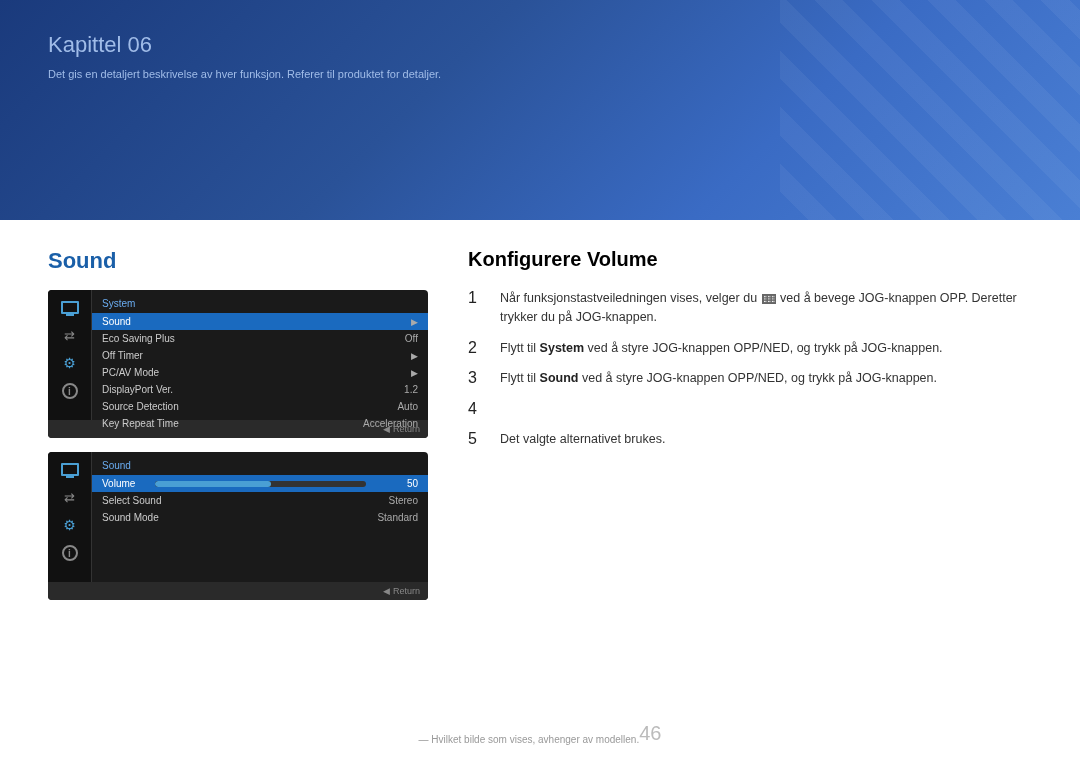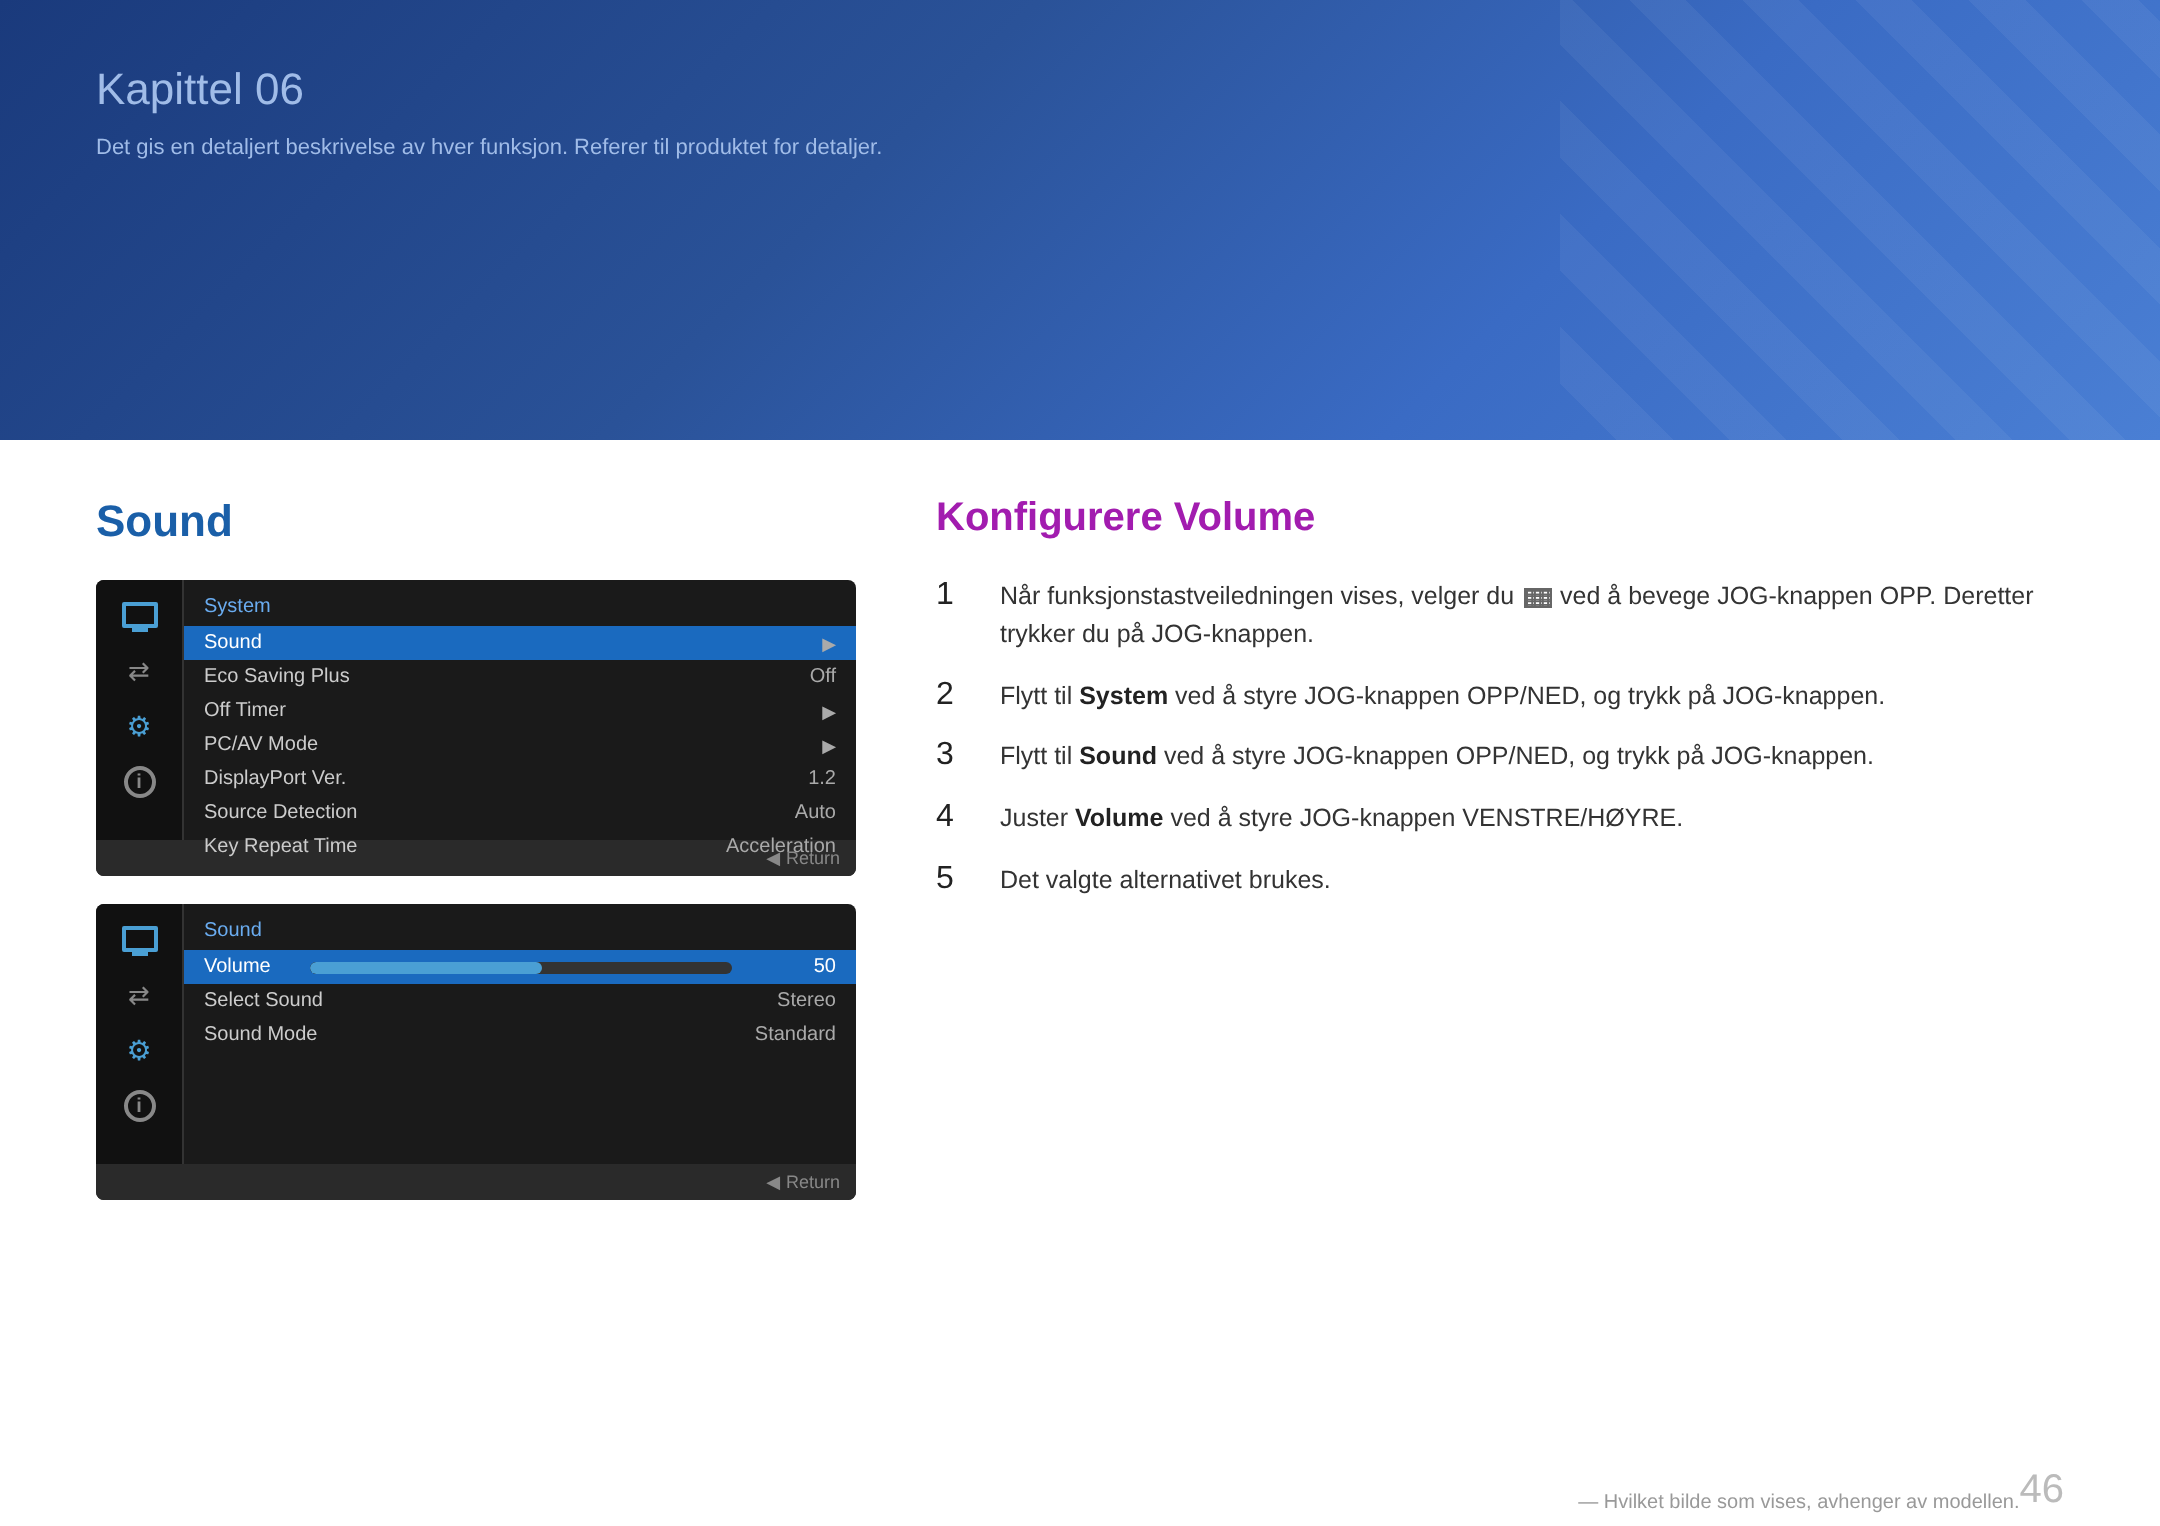--- a/index.html
+++ b/index.html
@@ -212,21 +212,21 @@
     }
 
     
     .right-column {
       flex: 1;
     }
 
     .konfig-title {
       font-size: 20px;
       font-weight: 700;
-      color: #a21caf;
+      color: #000000;
       margin-bottom: 18px;
     }
 
     .step-list {
       list-style: none;
       counter-reset: steps;
     }
 
     .step-item {
       display: flex;
@@ -263,25 +263,25 @@
         linear-gradient(90deg, #666 1px, transparent 1px) 0 0/33% 100%,
         linear-gradient(90deg, #666 1px, transparent 1px) 33% 0/33% 100%;
       border: 1px solid #666;
       vertical-align: middle;
       margin: 0 1px;
     }
 
     
     .page-footer {
       position: absolute;
-      bottom: 6px;
+      bottom: 18px;
       left: 48px;
       right: 48px;
       display: flex;
-      justify-content: flex-end;
+      justify-content: center;
       align-items: flex-end;
     }
 
     .footer-note {
       font-size: 10px;
       color: #999;
     }
 
     .page-number {
       font-size: 20px;
@@ -426,23 +426,20 @@
 
       <li class="step-item">
         <span class="step-number">3</span>
         <span class="step-text">
           Flytt til <strong>Sound</strong> ved å styre JOG-knappen OPP/NED, og trykk på JOG-knappen.
         </span>
       </li>
 
       <li class="step-item">
         <span class="step-number">4</span>
-        <span class="step-text">
-          Juster <strong>Volume</strong> ved å styre JOG-knappen VENSTRE/HØYRE.
-        </span>
       </li>
 
       <li class="step-item">
         <span class="step-number">5</span>
         <span class="step-text">
           Det valgte alternativet brukes.
         </span>
       </li>
     </ol>
   </div>

